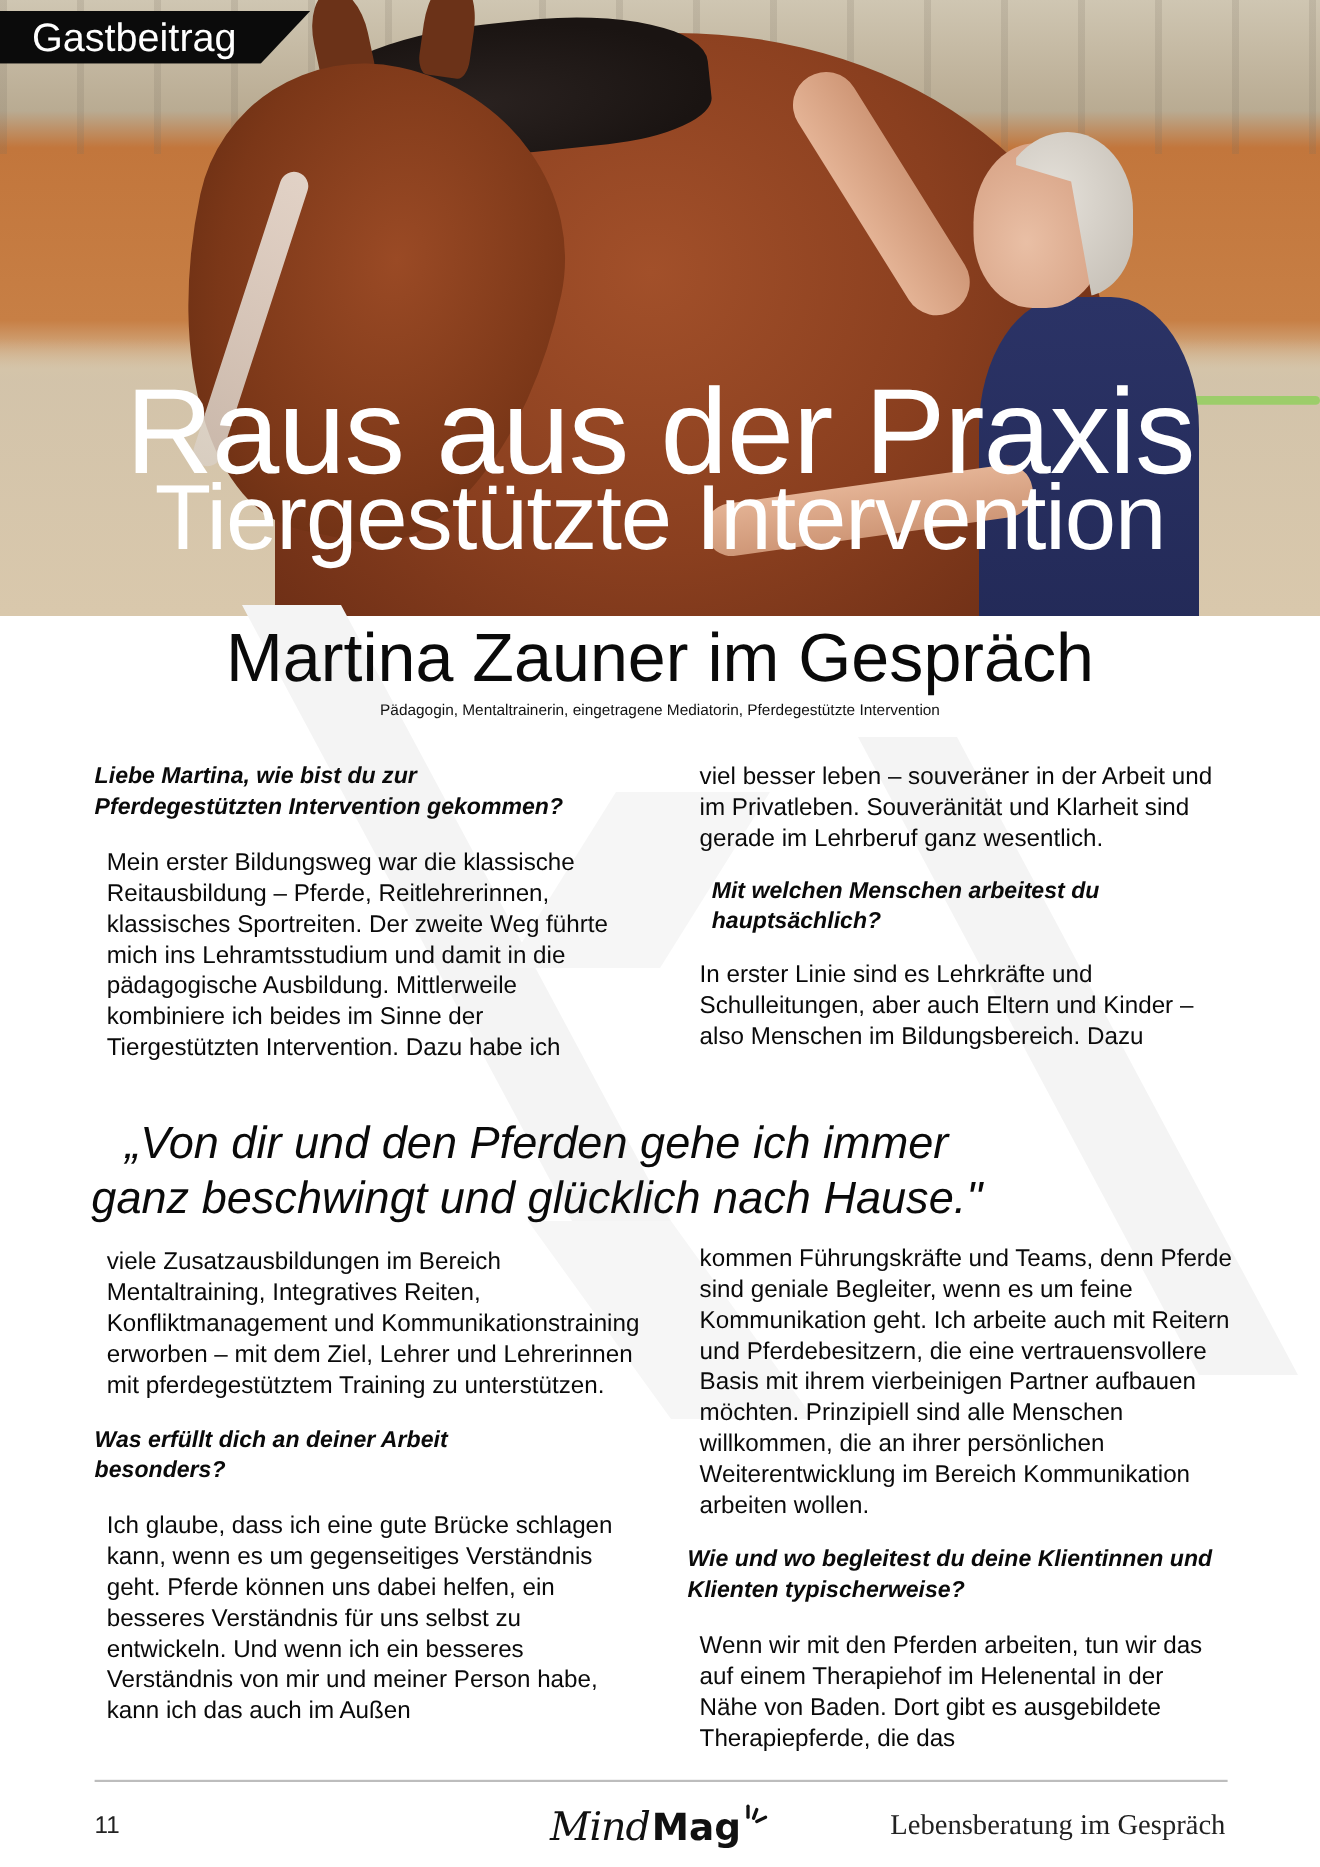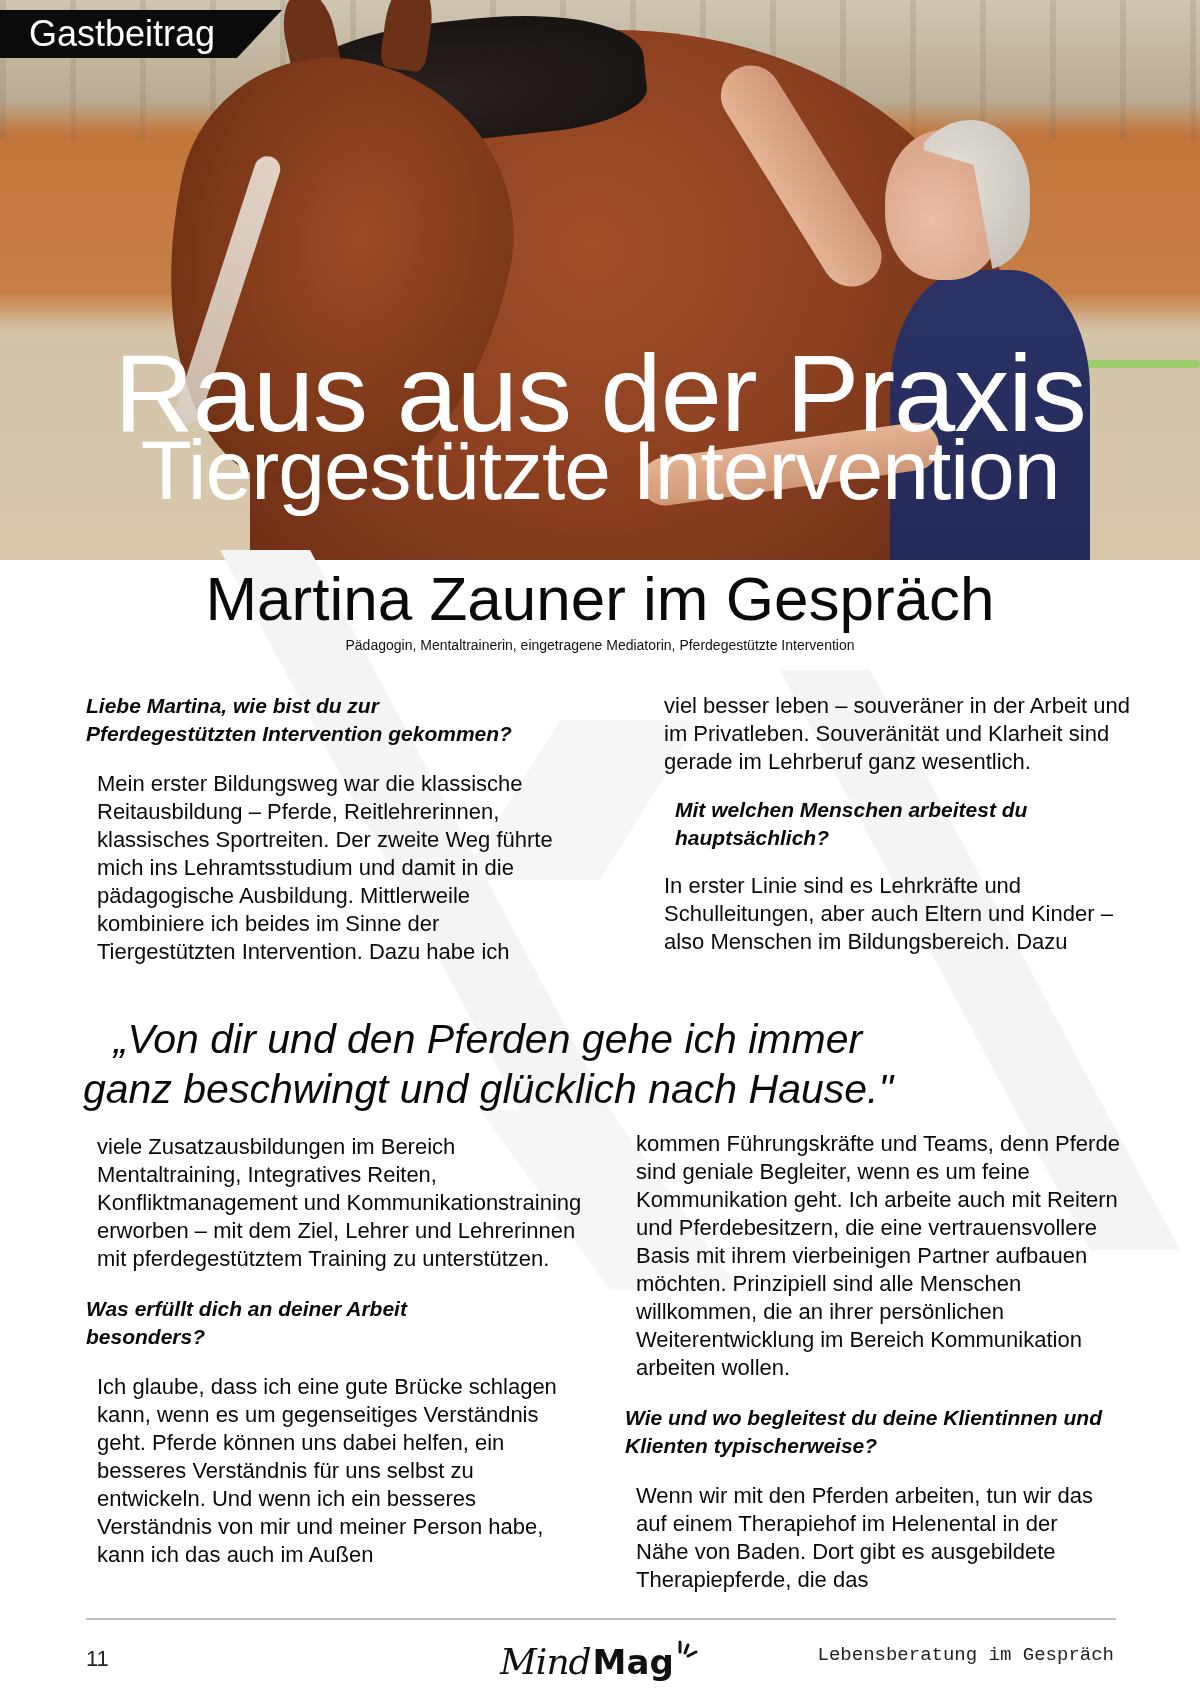--- a/index.html
+++ b/index.html
@@ -121,21 +121,21 @@
       font-style: italic; font-size: 41px; line-height: 50px; color: #0a0a0a;
     }
 
     
     .footer-rule { position: absolute; left: 86px; top: 1618px; width: 1030px; height: 2px; background: #bdbdbd; }
     .page-num { position: absolute; left: 86px; top: 1646px; font-size: 22px; color: #222; }
     .logo { position: absolute; left: 500px; top: 1632px; height: 50px; display: flex; align-items: flex-end; }
     .logo .script { font-family: "DejaVu Serif", serif; font-style: italic; font-size: 36px; color: #111; letter-spacing: -1px; }
     .logo .bold { font-family: "DejaVu Sans", sans-serif; font-weight: bold; font-size: 34px; color: #111; margin-left: 2px; }
     .logo svg { margin-left: 2px; margin-bottom: 18px; }
-    .footer-right { position: absolute; right: 86px; top: 1644px; font-family: Liberation Mono, monospace; font-size: 19px; color: #222; }
+    .footer-right { position: absolute; right: 86px; top: 1644px; font-family: Liberation Serif, serif; font-size: 26px; color: #222; }
   </style>
 </head>
 <body>
 
 <div class="hero">
   <div class="wall-slats"></div>
   <div class="horse-neck"></div>
   <div class="mane"></div>
   <div class="ear-left"></div>
   <div class="ear-right"></div>
@@ -164,21 +164,21 @@
 </svg>
 
 <div class="main-heading">Martina Zauner im Gespräch</div>
 <div class="sub-heading">Pädagogin, Mentaltrainerin, eingetragene Mediatorin, Pferdegestützte Intervention</div>
 
 <div class="col" style="left:86px; top:692px; width:430px;">
   <p class="q">Liebe Martina, wie bist du zur Pferdegestützten Intervention gekommen?</p>
   <p class="a" style="margin-top:22px; width:480px;">Mein erster Bildungsweg war die klassische Reitausbildung – Pferde, Reitlehrerinnen, klassisches Sportreiten. Der zweite Weg führte mich ins Lehramtsstudium und damit in die pädagogische Ausbildung. Mittlerweile kombiniere ich beides im Sinne der Tiergestützten Intervention. Dazu habe ich</p>
 </div>
 
-<div class="col" style="left:653px; top:692px; width:500px;">
+<div class="col" style="left:625px; top:692px; width:500px;">
   <p class="a">viel besser leben – souveräner in der Arbeit und im Privatleben. Souveränität und Klarheit sind gerade im Lehrberuf ganz wesentlich.</p>
   <p class="q" style="margin-top:20px; width:440px;margin-left:22px;">Mit welchen Menschen arbeitest du hauptsächlich?</p>
   <p class="a" style="margin-top:20px;">In erster Linie sind es Lehrkräfte und Schulleitungen, aber auch Eltern und Kinder – also Menschen im Bildungsbereich. Dazu</p>
 </div>
 
 <div class="pull-quote">
   <div>„Von dir und den Pferden gehe ich immer</div>
   <div>ganz beschwingt und glücklich nach Hause."</div>
 </div>
 

